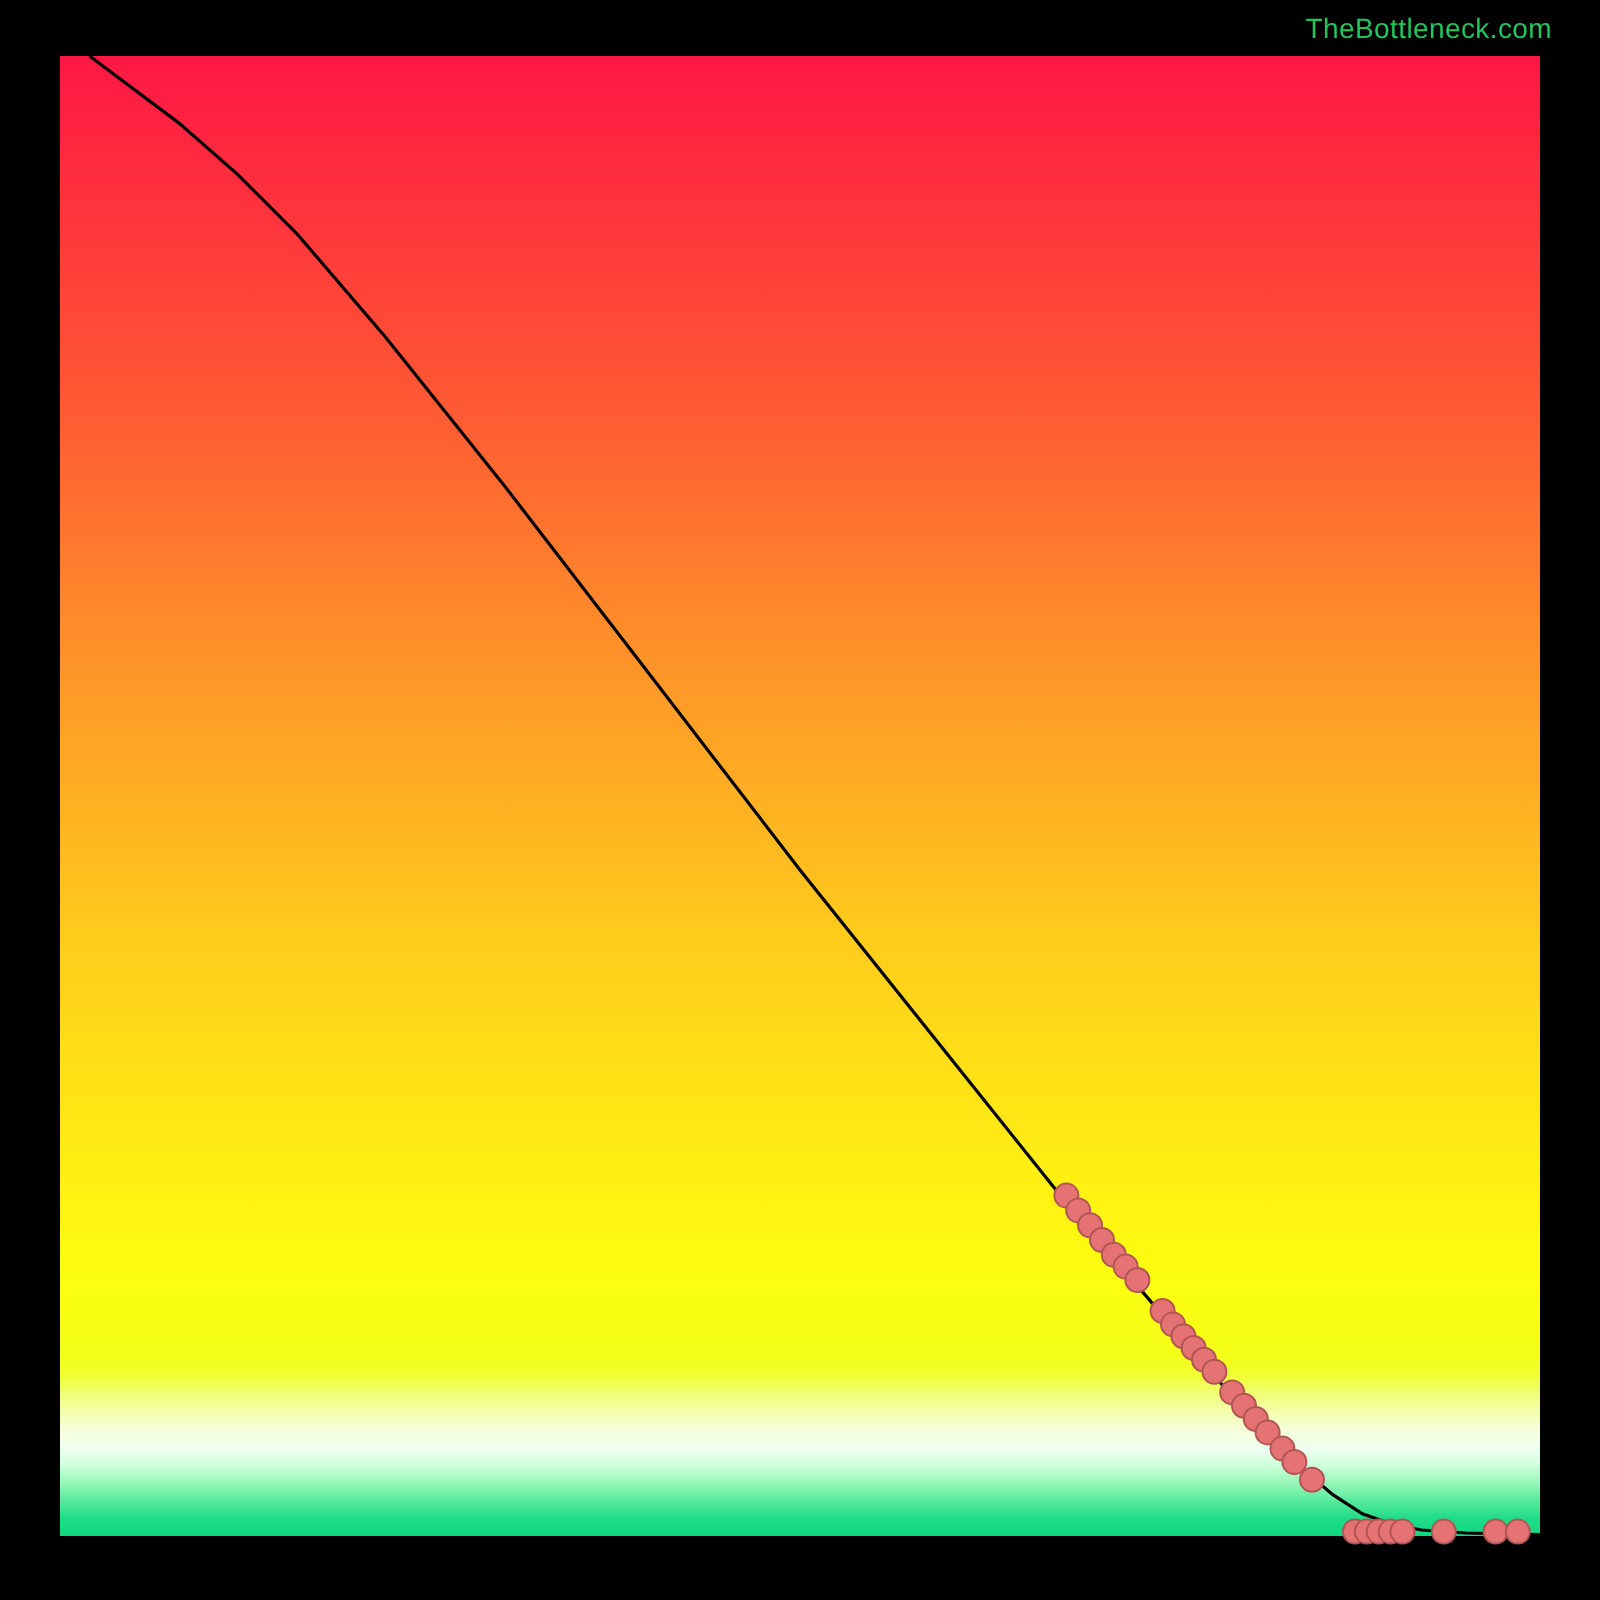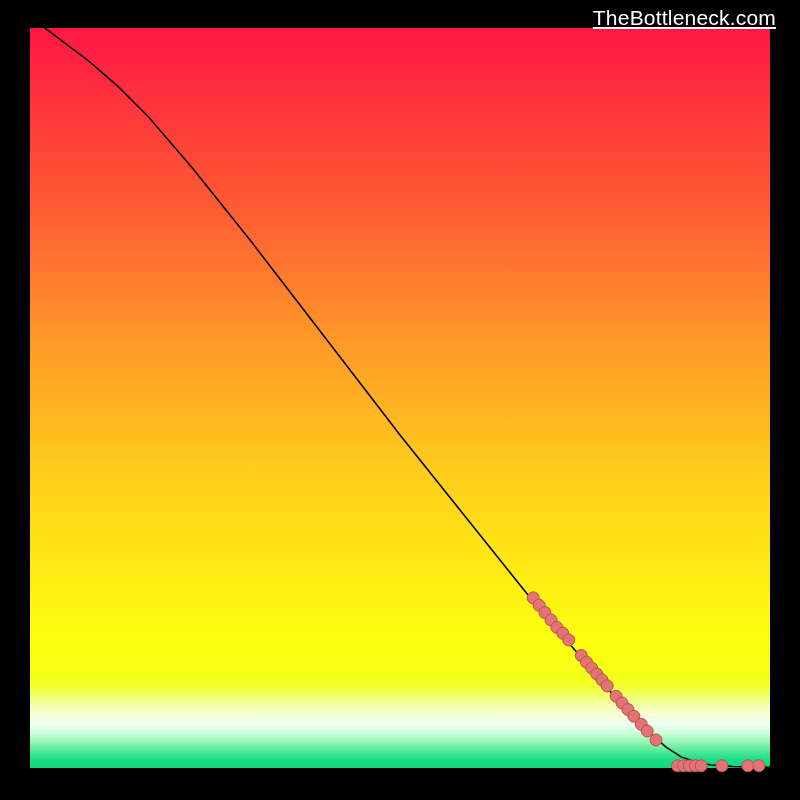--- a/index.html
+++ b/index.html
@@ -13,25 +13,24 @@
   }
   .stage {
     position: relative;
     width: 800px;
     height: 800px;
   }
   .watermark {
     position: absolute;
     top: 6px;
     right: 24px;
-    color: #ffffff;
-    font-size: 21px;
+    color: #22c55e;
+    font-size: 14px;
     letter-spacing: 0.2px;
     z-index: 50;
-    text-decoration: underline;
   }
   .plot-frame {
     position: absolute;
     left: 30px;
     top: 28px;
     width: 740px;
     height: 740px;
     background: #000;
   }
   

